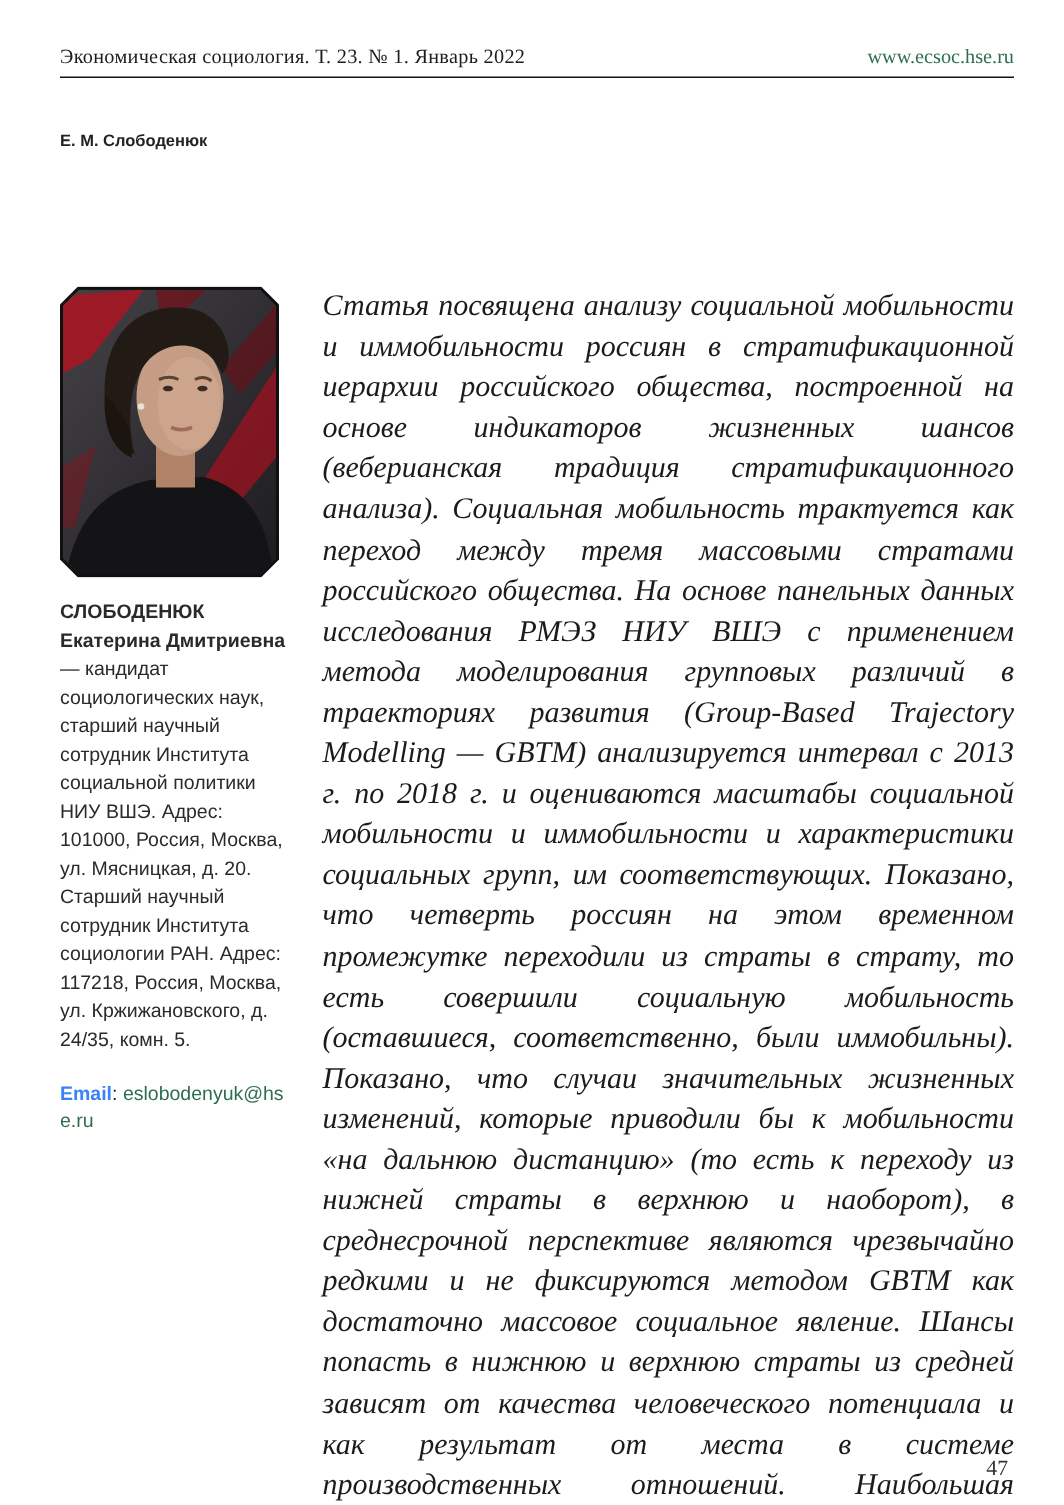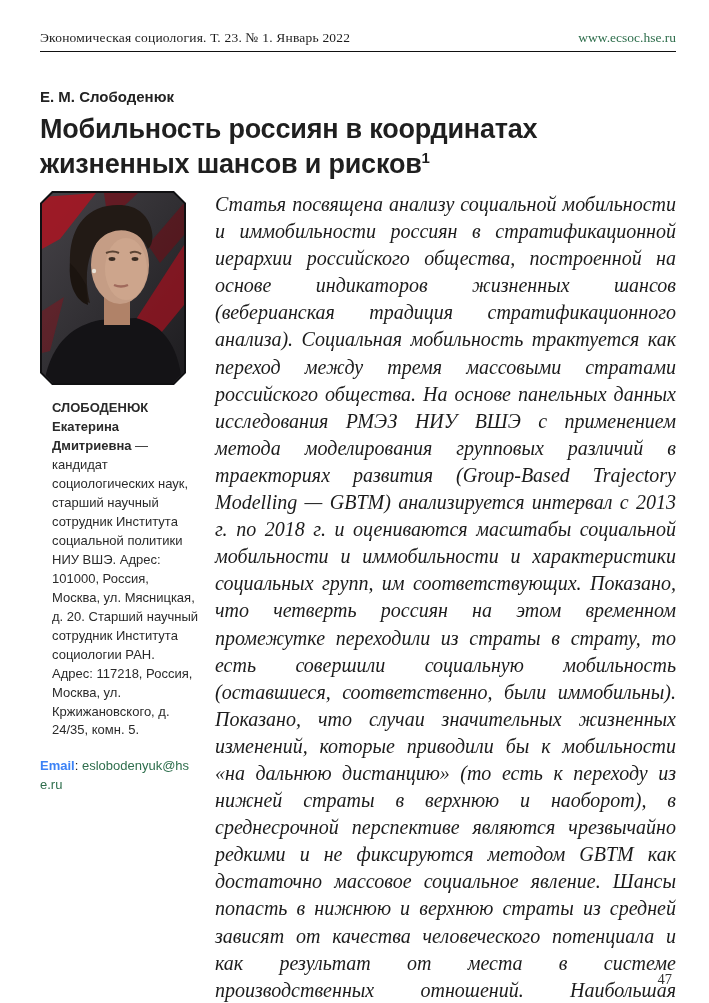--- a/index.html
+++ b/index.html
@@ -20,21 +20,21 @@
     border-bottom:1.3px solid #111;
     padding-bottom:5px;
     font-size:13.5px;
   }
   .header .journal { letter-spacing:.2px; }
   .header .site { color:var(--green); text-decoration:none; }
   
   .author-line {
     position:absolute; left:40px; top:88px;
     font-family:"Liberation Sans", sans-serif;
-    font-weight:bold; font-size:15px; color:#222;
+    font-weight:bold; font-size:11px; color:#222;
   }
   .article-title {
     position:absolute; left:40px; top:112px;
     max-width:505px;
     font-family:"Liberation Sans", sans-serif;
     font-weight:bold; font-size:27px; line-height:1.3; color:#1f1f1f;
     letter-spacing:-.2px;
   }
   .article-title sup { font-size:15px; line-height:0; }
   
@@ -45,21 +45,21 @@
   .sidebar { width:159px; flex:0 0 159px; font-family:"Liberation Sans", sans-serif; }
   
   .photo-frame {
     width:146px; height:194px; position:relative;
     background:#101012;
     clip-path:polygon(12px 0, calc(100% - 12px) 0, 100% 12px, 100% calc(100% - 12px), calc(100% - 12px) 100%, 12px 100%, 0 calc(100% - 12px), 0 12px);
   }
   .photo-frame svg { position:absolute; inset:2px; width:142px; height:190px;
     clip-path:polygon(11px 0, calc(100% - 11px) 0, 100% 11px, 100% calc(100% - 11px), calc(100% - 11px) 100%, 11px 100%, 0 calc(100% - 11px), 0 11px);
   }
-  .bio { margin-top:14px; font-size:13px; line-height:1.46; color:#2a2a2a;margin-left:12px; }
+  .bio { margin-top:14px; font-size:13px; line-height:1.46; color:#2a2a2a; }
   .bio .bio-name { font-weight:bold; }
   .email-block { margin-top:17px; font-size:13px; line-height:1.46; }
   .email-block .email-label { font-weight:bold; color:#3b82f6; }
   .email-block .email-link { color:var(--green); text-decoration:none; word-break:break-all; }
   
   .main { flex:1; min-width:0; }
   .abstract {
     font-style:italic; font-size:20px; line-height:1.355;
     text-align:justify; color:#1b1b1b;
     word-spacing:.5px;
@@ -79,21 +79,20 @@
 <body>
 
 <div class="page">
 
   <div class="header">
     <span class="journal">Экономическая социология. Т. 23. № 1. Январь 2022</span>
     <a class="site" href="#">www.ecsoc.hse.ru</a>
   </div>
 
   <div class="author-line">Е. М. Слободенюк</div>
-  <h1 class="article-title"><span>Мобильность россиян в координатах жизненных шансов и рисков</span><sup>1</sup></h1>
 
   <div class="columns">
 
     <div class="sidebar">
       <div class="photo-frame">
         <svg viewBox="0 0 142 190" preserveAspectRatio="none" aria-hidden="true">
           <rect width="142" height="190" fill="#333134"></rect>
           <rect width="142" height="190" fill="url(#gshade)"></rect>
           <defs>
             <linearGradient id="gshade" x1="0" y1="0" x2="1" y2="1">

